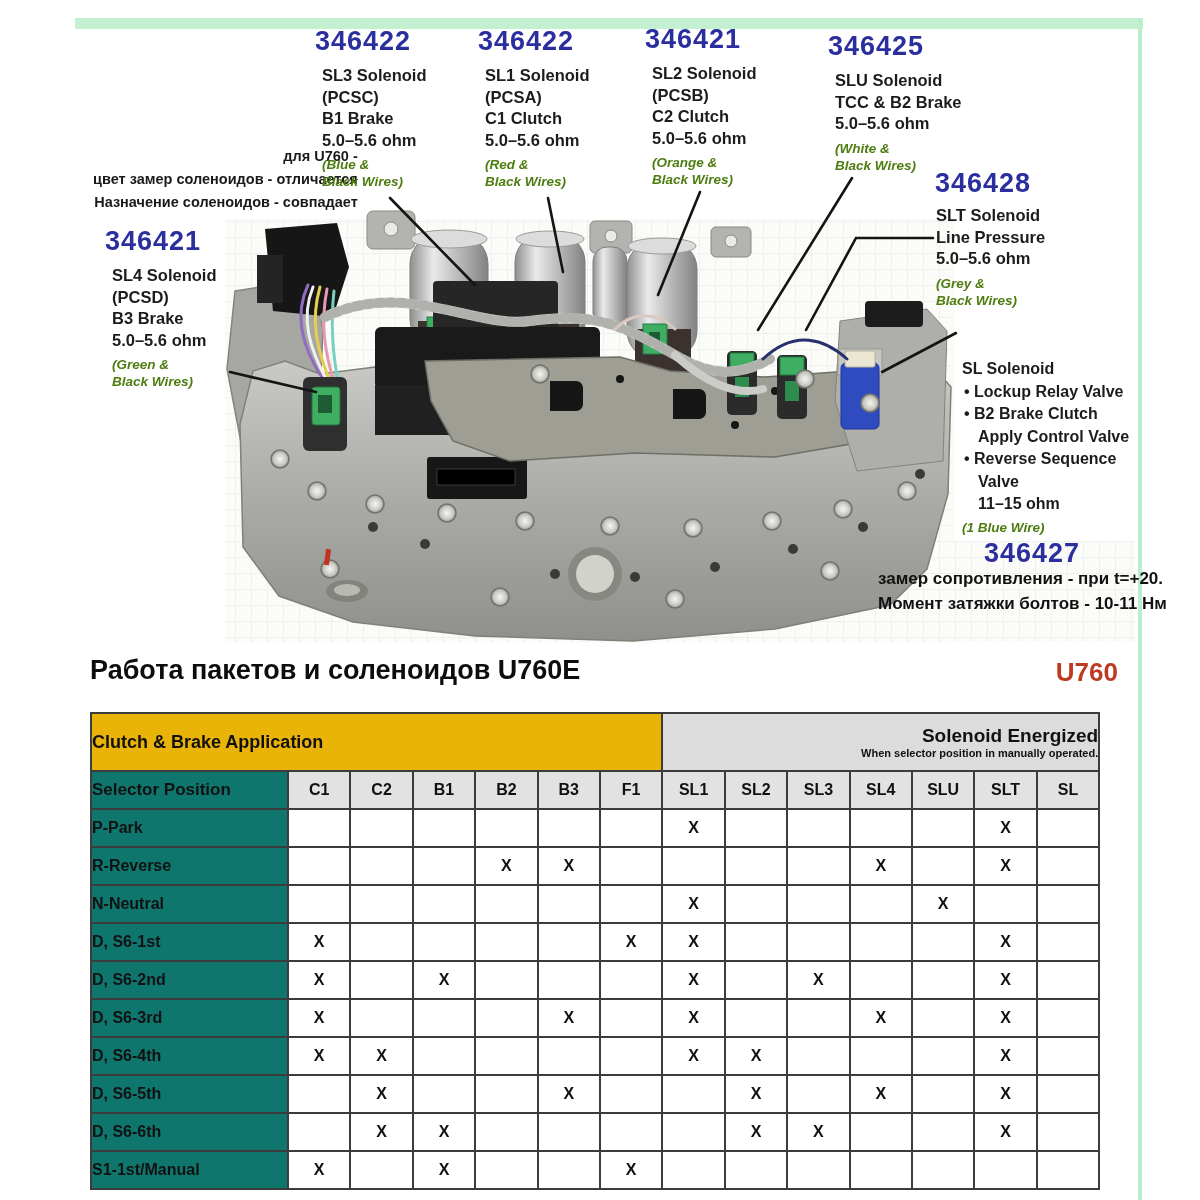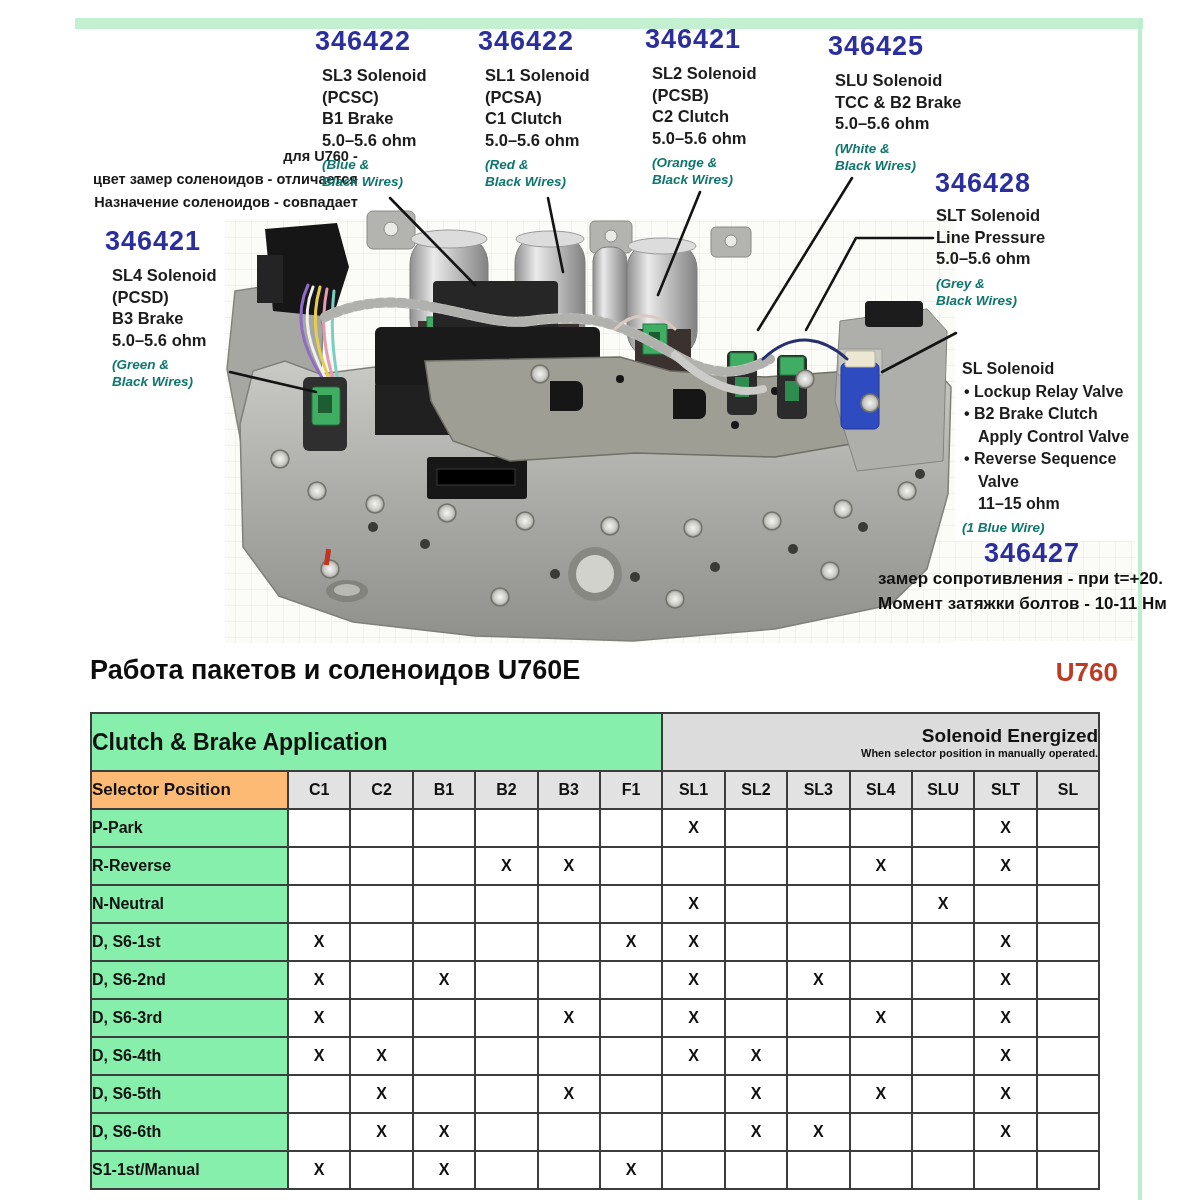--- a/index.html
+++ b/index.html
@@ -5,42 +5,42 @@
   html,body{margin:0;padding:0;background:#ffffff;}
   .page{position:relative;width:1200px;height:1200px;background:#ffffff;overflow:hidden;
         font-family:"Liberation Sans","DejaVu Sans",sans-serif;color:#141414;}
   .abs{position:absolute;}
   
   .green-strip{left:75px;top:18px;width:1068px;height:11px;background:#c3f0d1;}
   .green-vline{left:1138px;top:18px;width:4px;height:1182px;background:#bdeecb;}
   
   .partno{font-size:27px;font-weight:800;color:#2b2f9e;letter-spacing:1px;line-height:27px;}
   .lblline{font-size:16.5px;font-weight:700;color:#1c1c1c;line-height:21.5px;white-space:nowrap;}
-  .wireline{font-size:13.5px;font-weight:600;font-style:italic;color:#0f766e;line-height:17px;white-space:nowrap;}
+  .wireline{font-size:13.5px;font-weight:600;font-style:italic;color:#4d7c0f;line-height:17px;white-space:nowrap;}
   .wiregap{margin-top:5px;}
   .noteline{font-size:14.5px;font-weight:700;color:#1a1a1a;line-height:23px;white-space:nowrap;}
   .bignote{font-size:17px;font-weight:700;color:#111;line-height:25px;white-space:nowrap;}
   .slline{font-size:16px;font-weight:700;color:#1c1c1c;line-height:22.5px;white-space:nowrap;}
   .slindent{padding-left:16px;}
   .slbullet{padding-left:2px;}
   
   .sec-title{left:90px;top:655px;font-size:27px;font-weight:700;color:#0d0d0d;}
   .sec-badge{right:82px;top:657px;font-size:26px;font-weight:800;color:#bf3a22;}
   
   .tablewrap{left:90px;top:712px;}
   table.app{border-collapse:collapse;table-layout:fixed;width:1008px;}
   table.app td,table.app th{border:2px solid #3c3c3c;padding:0;font-weight:700;color:#111;
     overflow:hidden;white-space:nowrap;}
-  th.h-left{background:#86efac;text-align:left;padding-left:12px;font-size:23px;color:#1373b4;height:56px;}
+  th.h-left{background:#eab308;text-align:left;padding-left:12px;font-size:18px;color:#1373b4;height:56px;}
   th.h-right{background:#dcdcdc;text-align:right;height:56px;}
   .h-right-main{font-size:19px;line-height:21px;}
   .h-right-sub{font-size:11px;line-height:14px;}
-  th.sel{background:#fdba74;text-align:left;padding-left:10px;font-size:17px;height:36px;}
+  th.sel{background:#0f766e;text-align:left;padding-left:10px;font-size:17px;height:36px;}
   th.colh{background:#e2e2e2;text-align:center;font-size:16px;height:36px;}
-  td.rowlabel{background:#86efac;text-align:left;padding-left:10px;font-size:16px;height:36px;}
+  td.rowlabel{background:#0f766e;text-align:left;padding-left:10px;font-size:16px;height:36px;}
   td.mark{text-align:center;font-size:16px;height:36px;background:#ffffff;}
   td.ghost{border:none;background:#ffffff;}
 </style>
 </head>
 <body>
 
 <div class="page">
 
   <div class="abs green-strip"></div>
   <div class="abs green-vline"></div>

